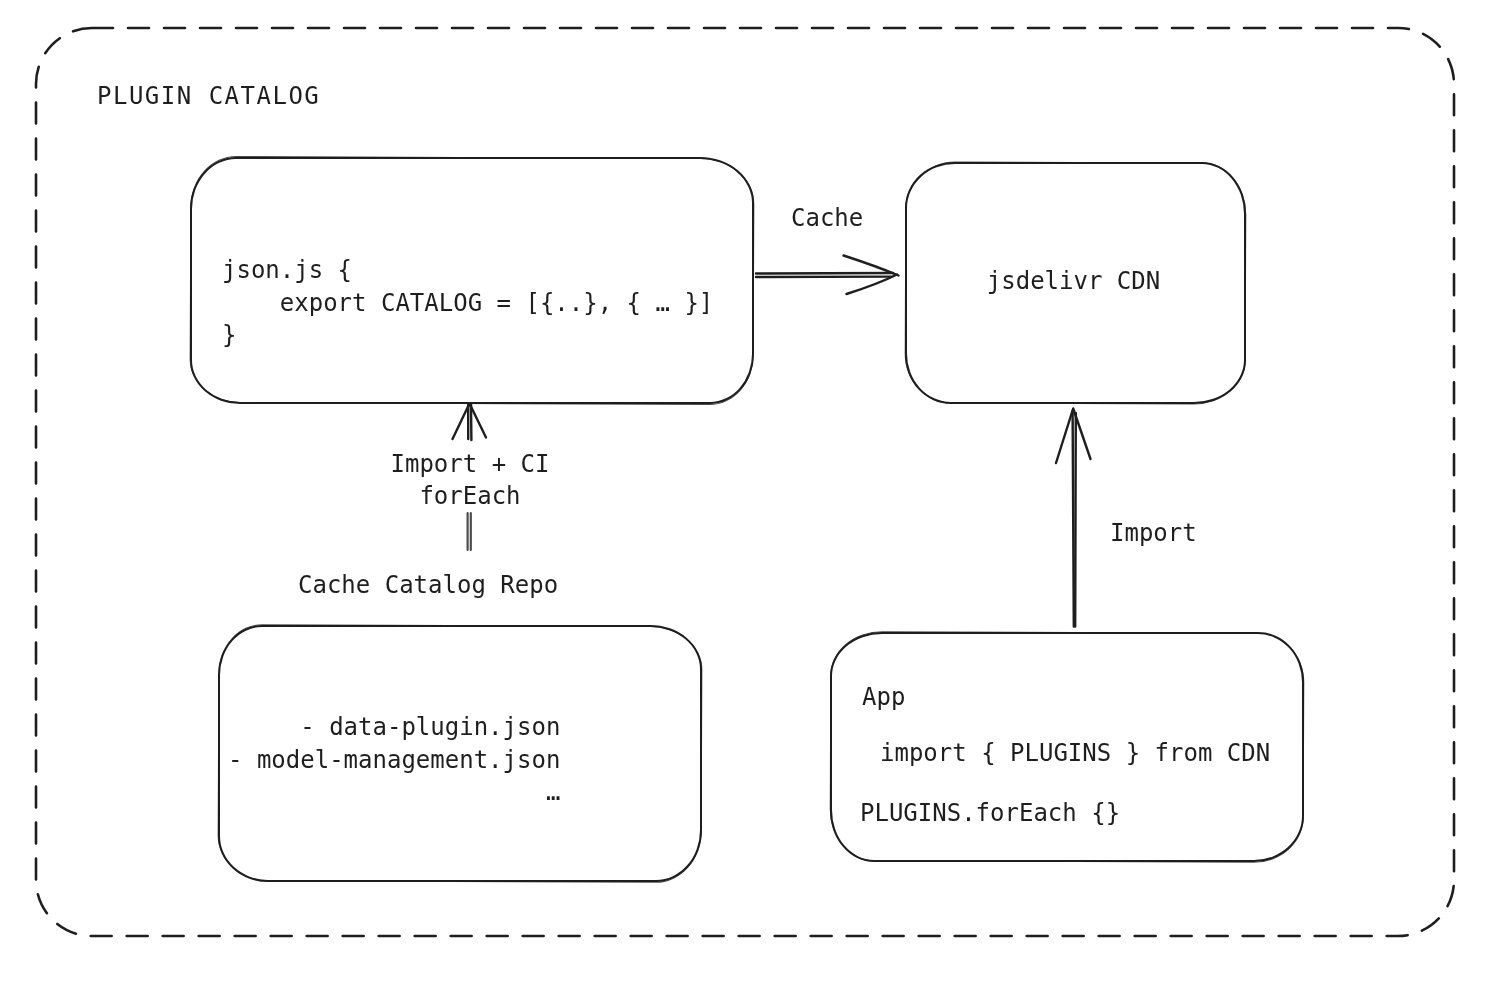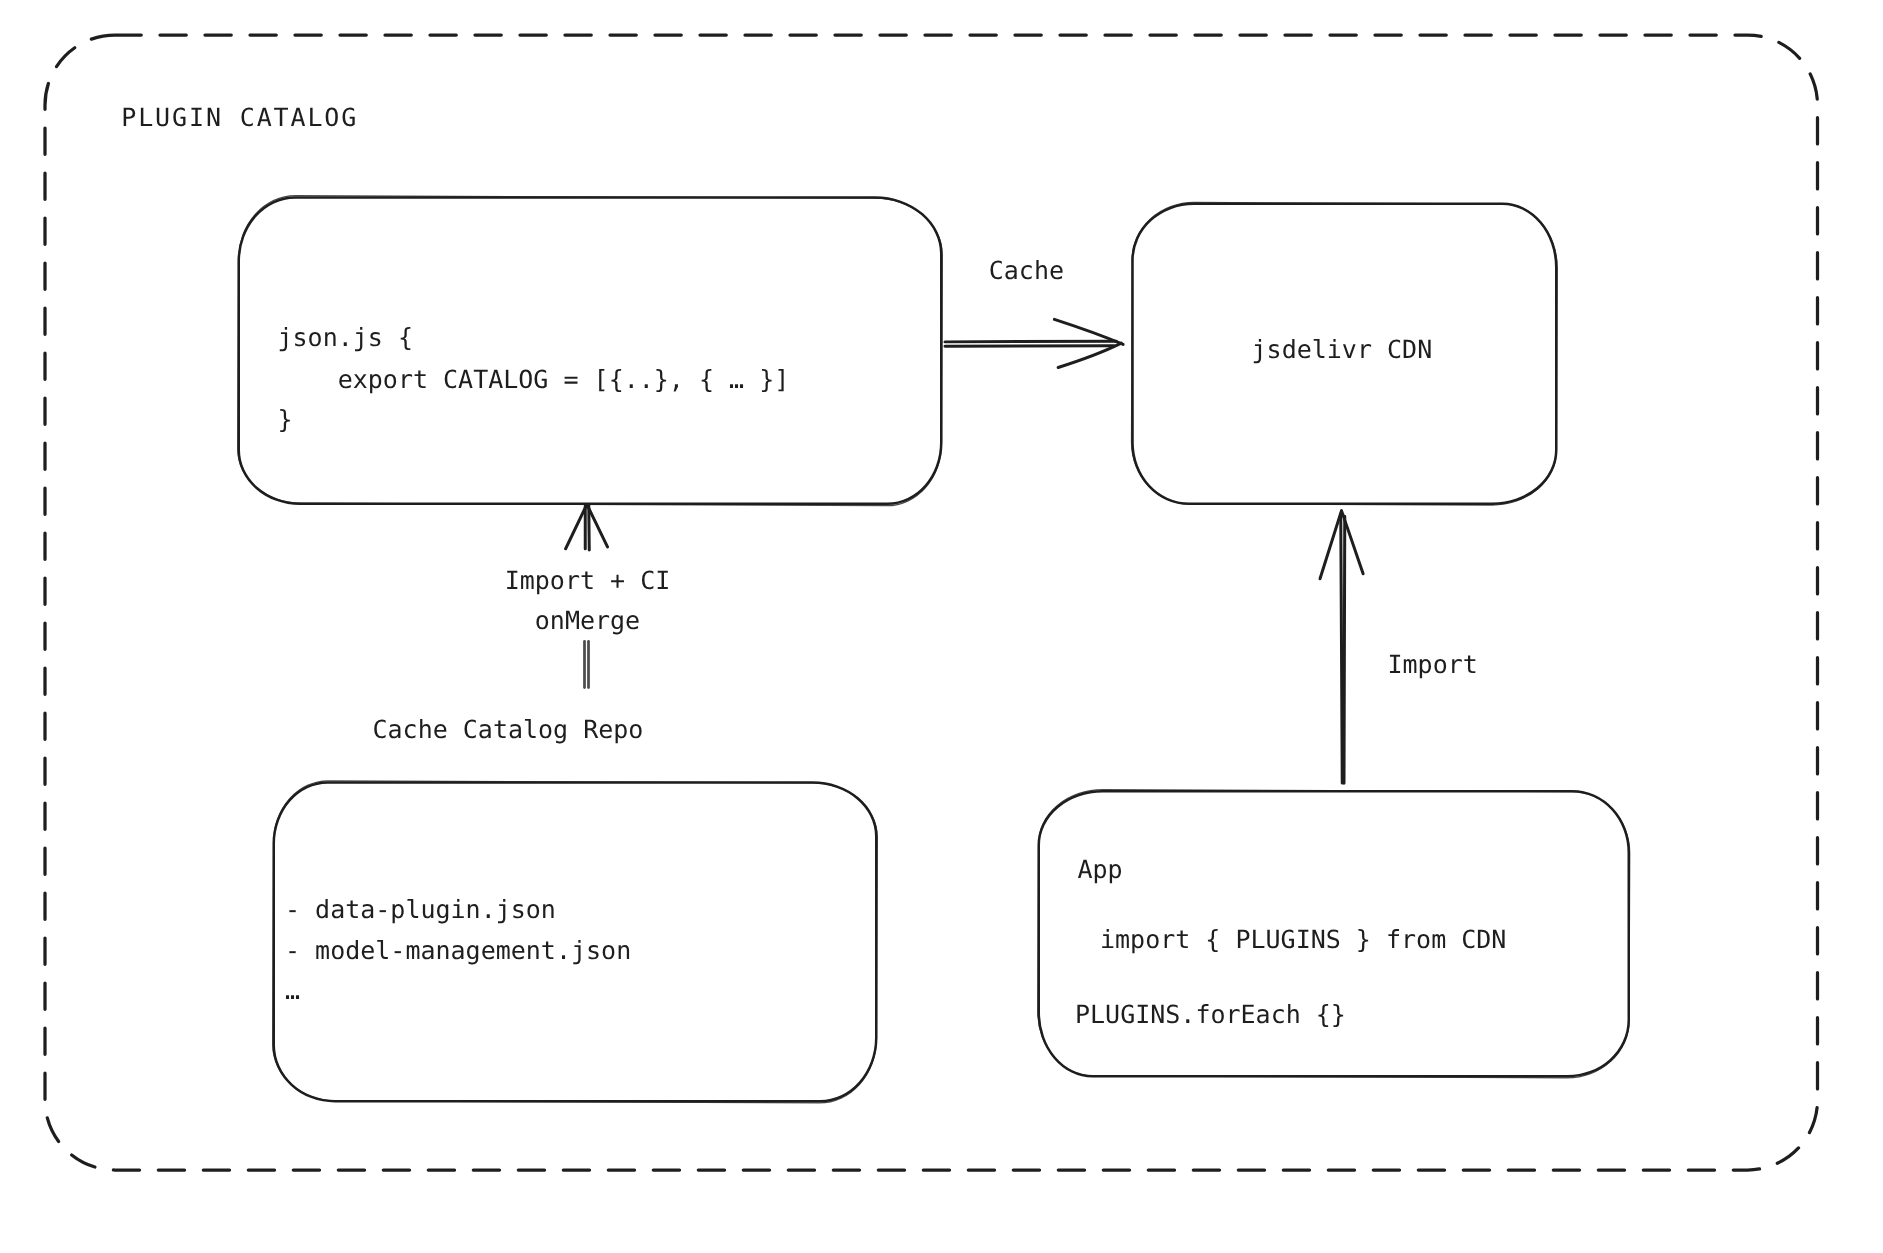--- a/index.html
+++ b/index.html
@@ -38,34 +38,34 @@
     pointer-events:none;
   }
   #npm-node   {left:190px;top:157px;width:560px;height:243px;border-radius:46px 54px 44px 50px / 52px 46px 50px 44px;}
   #cdn-node   {left:905px;top:162px;width:337px;height:238px;border-radius:50px 44px 52px 46px / 46px 52px 44px 50px;}
   #repo-node  {left:218px;top:625px;width:480px;height:253px;border-radius:44px 52px 46px 50px / 50px 44px 52px 46px;}
   #app-node   {left:830px;top:632px;width:470px;height:226px;border-radius:52px 46px 50px 44px / 44px 50px 46px 52px;}
 
   .txt{
     position:absolute;
     z-index:3;
-    font-size:20px;
+    font-size:24px;
     line-height:1;
     white-space:pre;
     color:var(--ink);
   }
   .center{text-align:center;}
   #diagram-title        {left:97px;top:84px;letter-spacing:1.5px;}
   #npm-title            {left:190px;top:200px;width:560px;}
   #npm-code             {left:222px;top:254px;line-height:32.5px;}
   #cache-label          {left:791px;top:206px;}
   #cdn-title            {left:905px;top:269px;width:337px;}
   #build-label          {left:330px;top:448px;width:280px;line-height:32px;}
   #repo-title           {left:298px;top:573px;}
-  #repo-list            {left:228px;top:711px;line-height:32.5px;}
+  #repo-list            {left:228px;top:711px;line-height:32.5px;text-align:right;}
   #app-title            {left:862px;top:685px;}
   #app-code-line-1      {left:860px;top:741px;margin-left:20px;}
   #app-code-line-2      {left:860px;top:801px;}
   #import-label         {left:1110px;top:521px;}
 </style>
 </head>
 <body>
 
 <div id="canvas">
 
@@ -105,21 +105,21 @@
 
   <div class="txt" id="npm-code"><span>json.js {</span>
 <span>    export CATALOG = [{..}, { … }]</span>
 <span>}</span></div>
 
   <div class="txt" id="cache-label">Cache</div>
 
   <div class="txt center" id="cdn-title">jsdelivr CDN</div>
 
   <div class="txt center" id="build-label"><span>Import + CI</span>
-<span>onMerge</span></div>
+<span>forEach</span></div>
 
   <div class="txt" id="repo-title">Cache Catalog Repo</div>
 
   <div class="txt" id="repo-list"><span>- data-plugin.json</span>
 <span>- model-management.json</span>
 <span>…</span></div>
 
   <div class="txt" id="app-title">App</div>
 
   <div class="txt" id="app-code-line-1">import { PLUGINS } from CDN</div>

